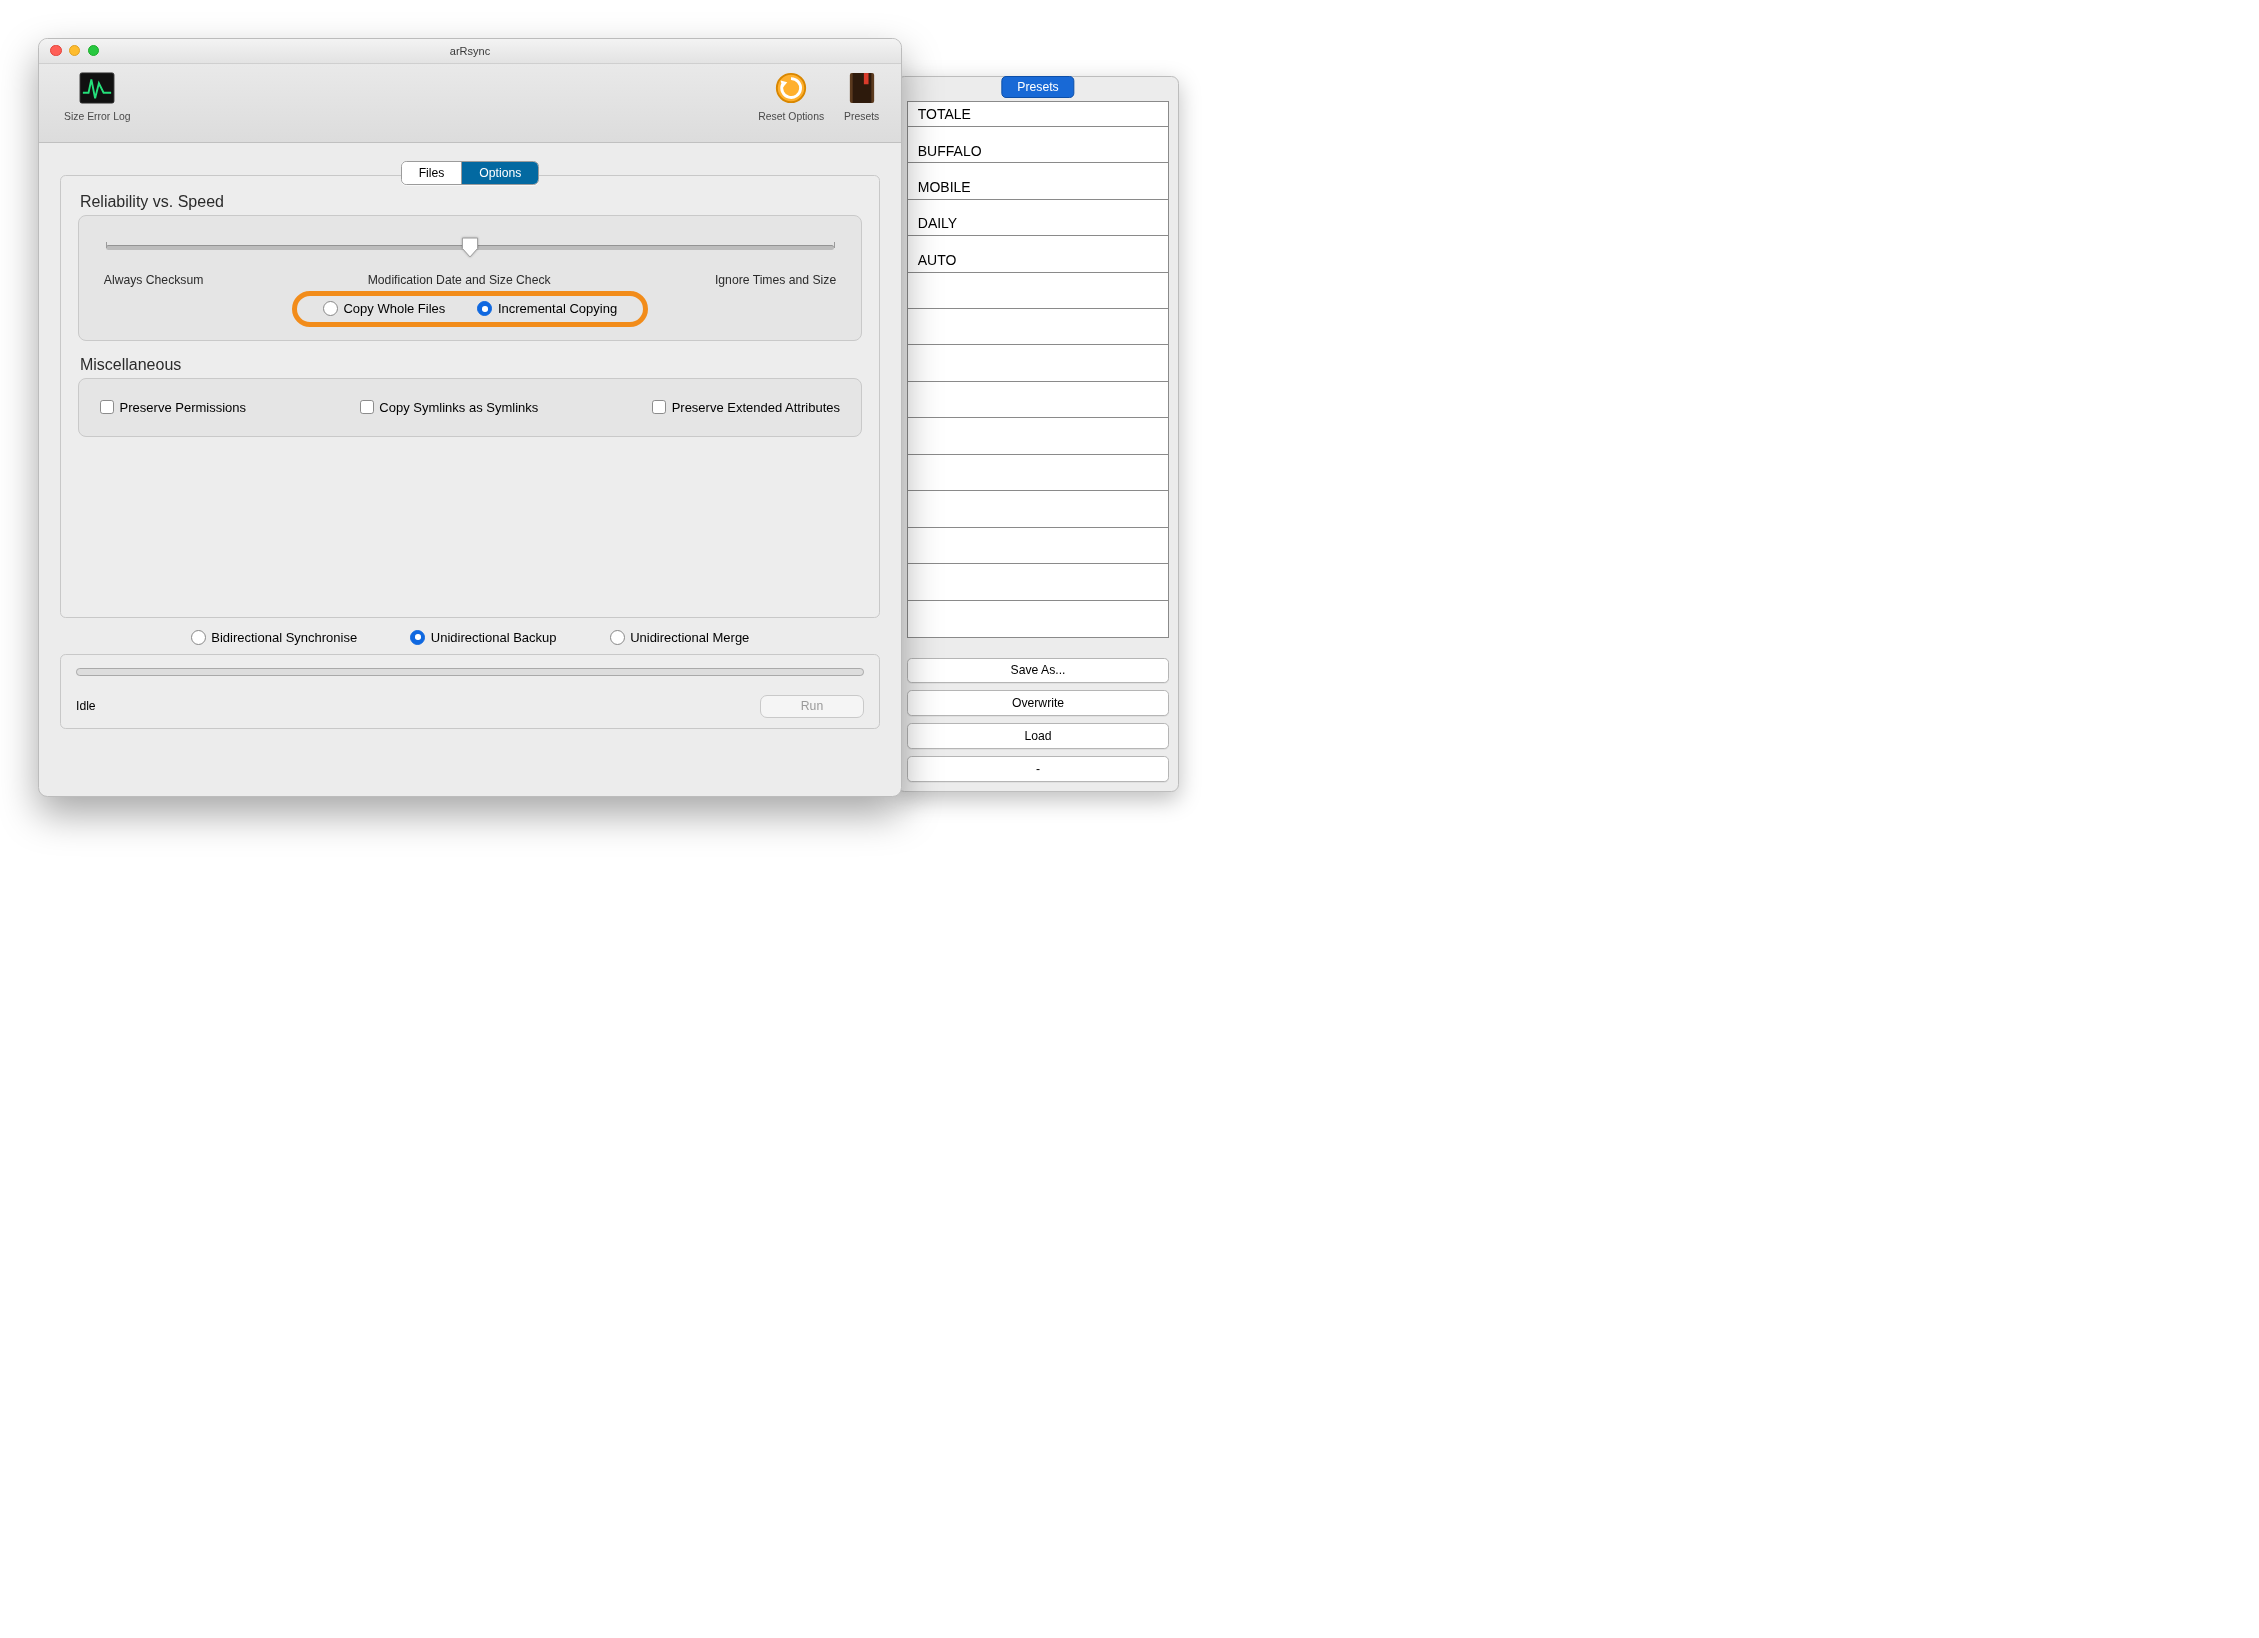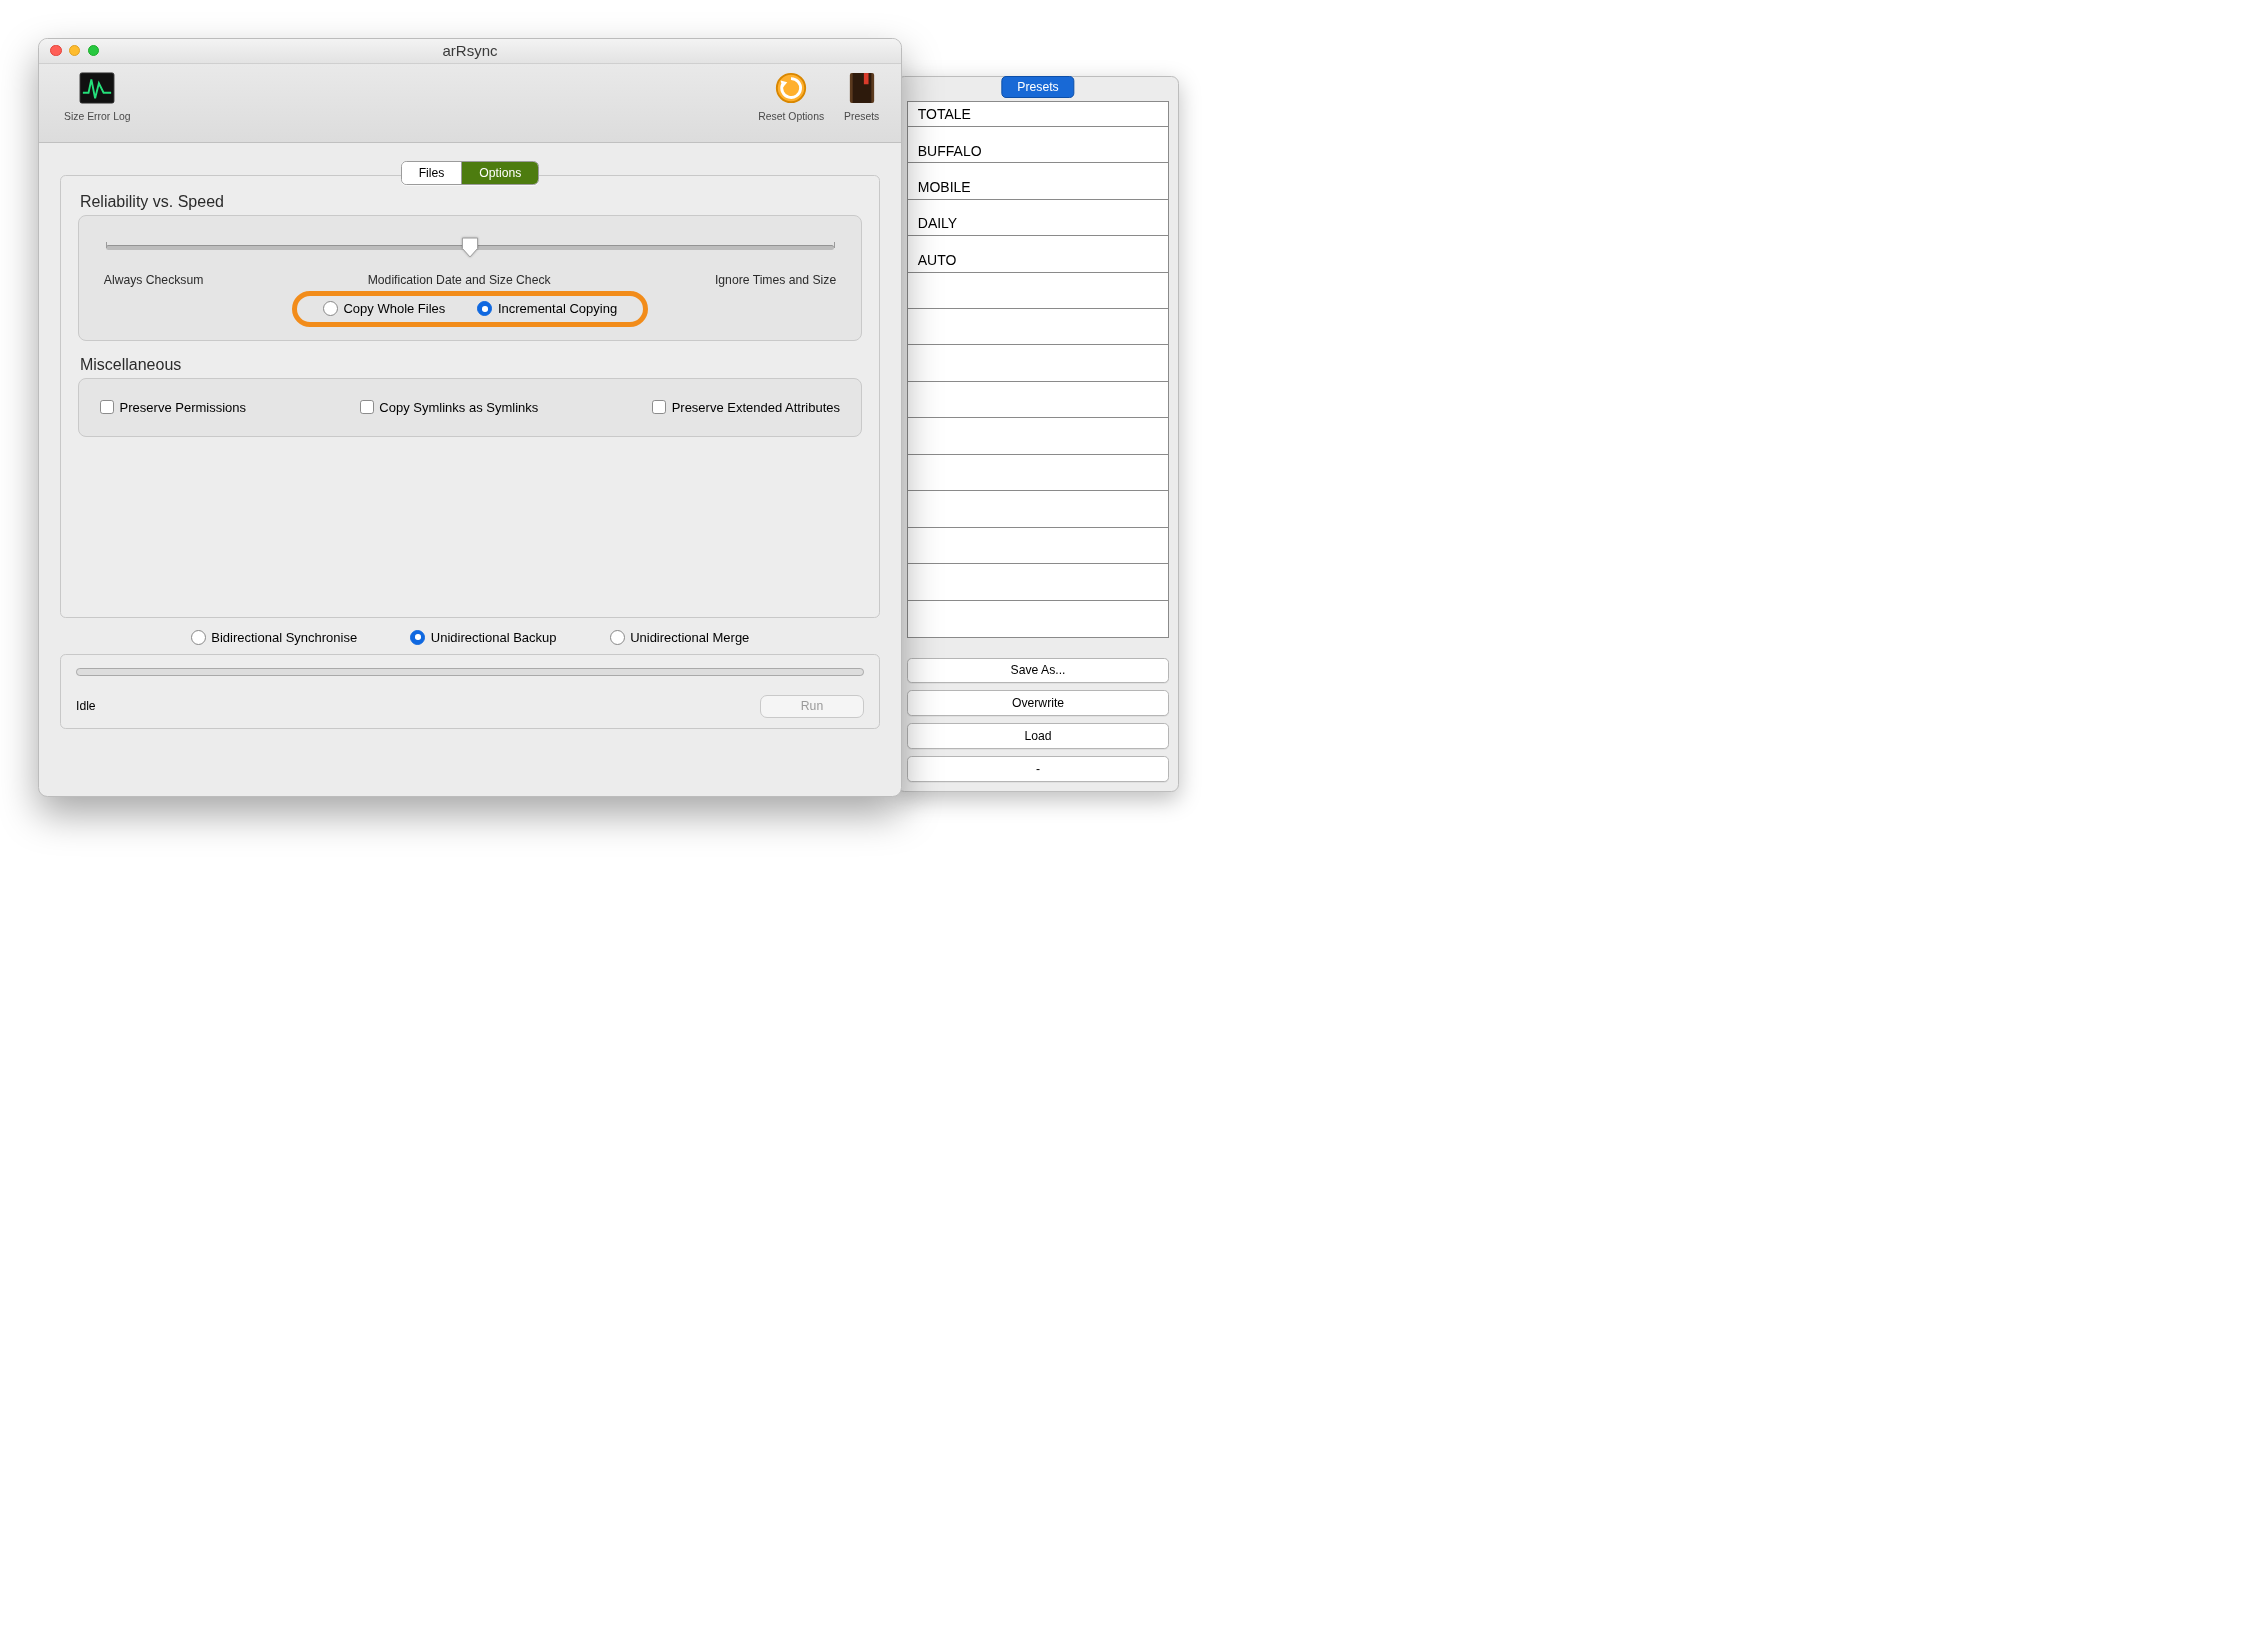--- a/index.html
+++ b/index.html
@@ -108,21 +108,21 @@
     margin-left: 11.3px;
   }
   .dot { width: 11.3px; height: 11.3px; border-radius: 50%; }
   .dot.red { background: #ff5f57; border:0.9px solid #e24238;}
   .dot.yellow { background: #febc2e; border:0.9px solid #dfa023;}
   .dot.green { background: #28c840; border:0.9px solid #1dad2b;}
   .window-title {
     position: absolute;
     left: 50%;
     transform: translateX(-50%);
-    font-size: 15px;
+    font-size: 11px;
     color: #3a3a3a;
   }
 
   .toolbar {
     height: 79px;
     background: linear-gradient(#e9e9e9,#dcdcdc);
     border-bottom: 0.9px solid #c0c0c0;
     display: flex;
     align-items: flex-start;
     padding: 5.6px 11.3px 0 11.3px;
@@ -164,21 +164,21 @@
   }
   .seg-btn {
     padding: 3.8px 17px;
     font-size: 12.2px;
     background: #fff;
     cursor: pointer;
     border-right: 0.9px solid #9b9b9b;
   }
   .seg-btn:last-child { border-right: none;}
   .seg-btn.active {
-    background: #4d7c0f;
+    background: #0369a1;
     color: #fff;
   }
 
   .outer-panel {
     border: 0.9px solid #c8c8c8;
     border-radius: 5.6px;
     background: #ededed;
     padding: 17px 17px 55px 17px;
     min-height: 443px;
     position: relative;

